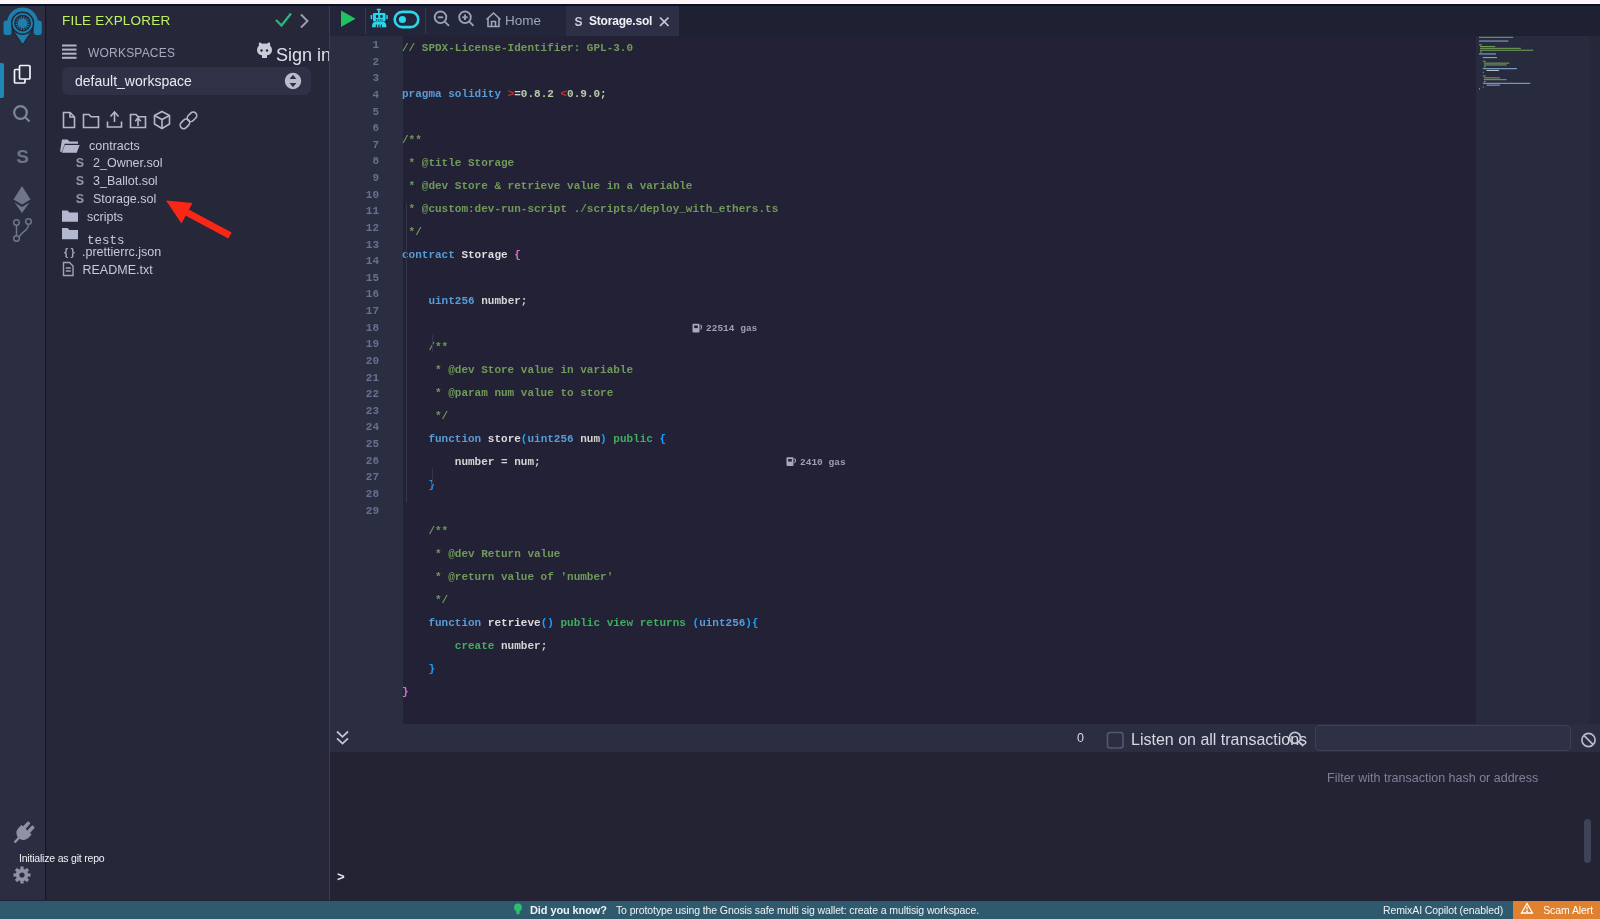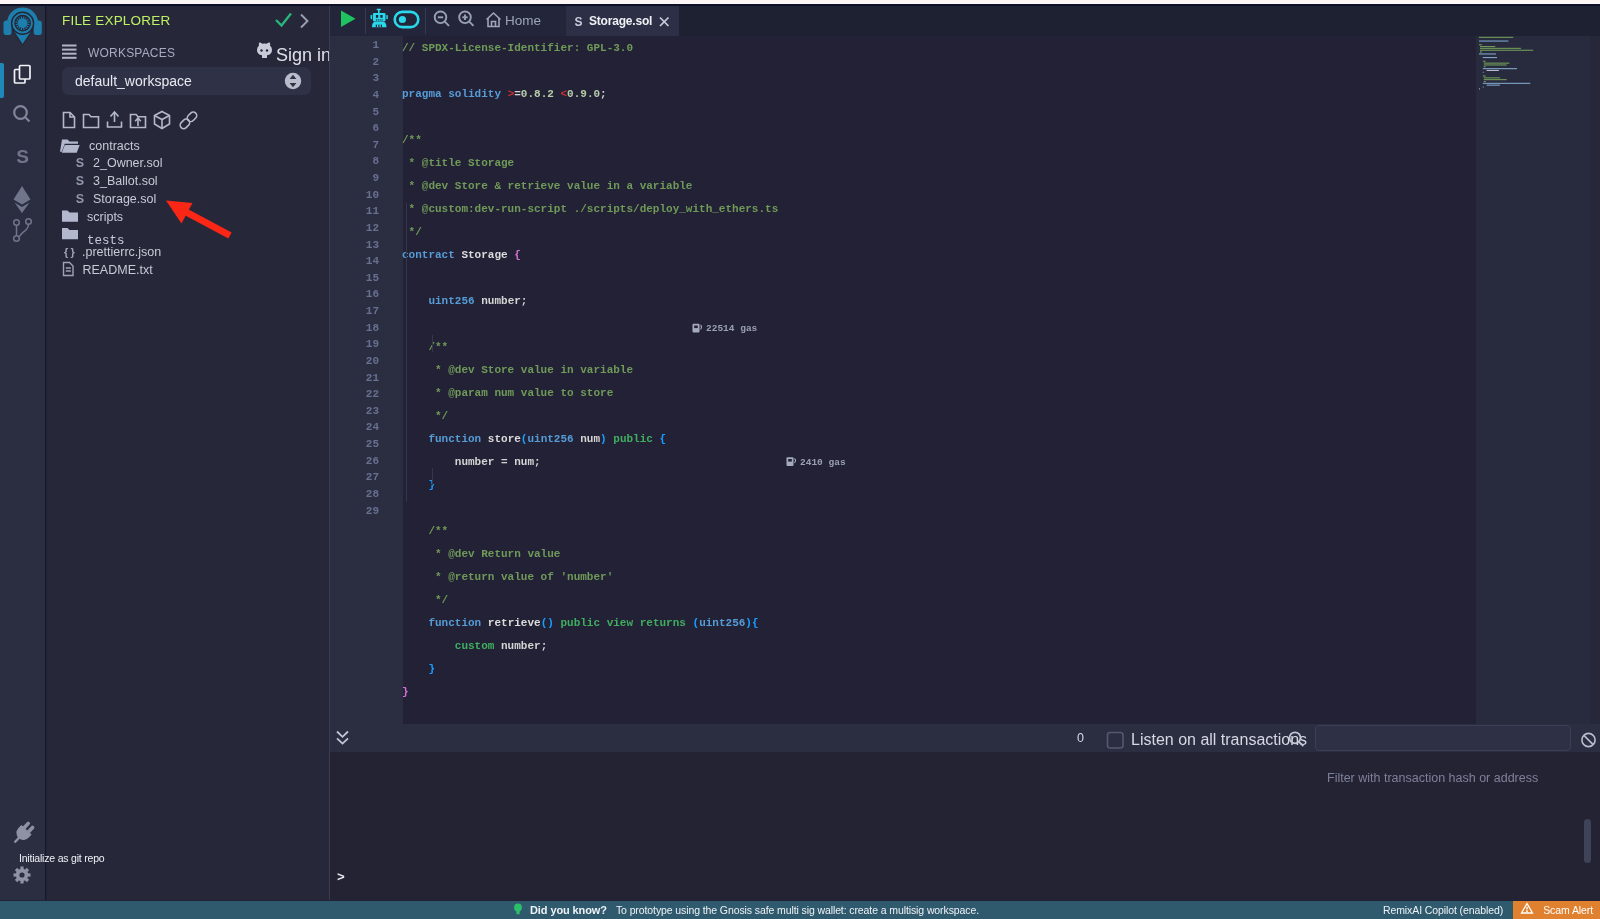--- a/index.html
+++ b/index.html
@@ -142,21 +142,21 @@
      */</span>
     <span class="kw">function</span> <span class="id">store</span><span class="bb">(</span><span class="kw">uint256</span> num<span class="bb">)</span> <span class="gkw">public</span> <span class="bb">{</span>
         number = num;
     <span class="bb">}</span>
 
     <span class="cmt">/**
      * @dev Return value
      * @return value of 'number'
      */</span>
     <span class="kw">function</span> <span class="id">retrieve</span><span class="bb">()</span> <span class="gkw">public</span> <span class="gkw">view</span> <span class="gkw">returns</span> <span class="bb">(</span><span class="kw">uint256</span><span class="bb">)</span><span class="bb">{</span>
-        <span class="gkw">custom</span> number;
+        <span class="gkw">create</span> number;
     <span class="bb">}</span>
 <span class="bm">}</span></div>
 
   <div class="iguide abs" style="left:405.5px; top:203px; height:299px;"></div>
   <div class="iguide abs" style="left:431.5px; top:335px; height:17px;"></div>
   <div class="iguide abs" style="left:431.5px; top:468px; height:17px;"></div>
 
   <div class="gas" style="left:706px; top:323px;">22514 gas</div>
   <div class="gas" style="left:800px; top:456.5px;">2410 gas</div>
 

